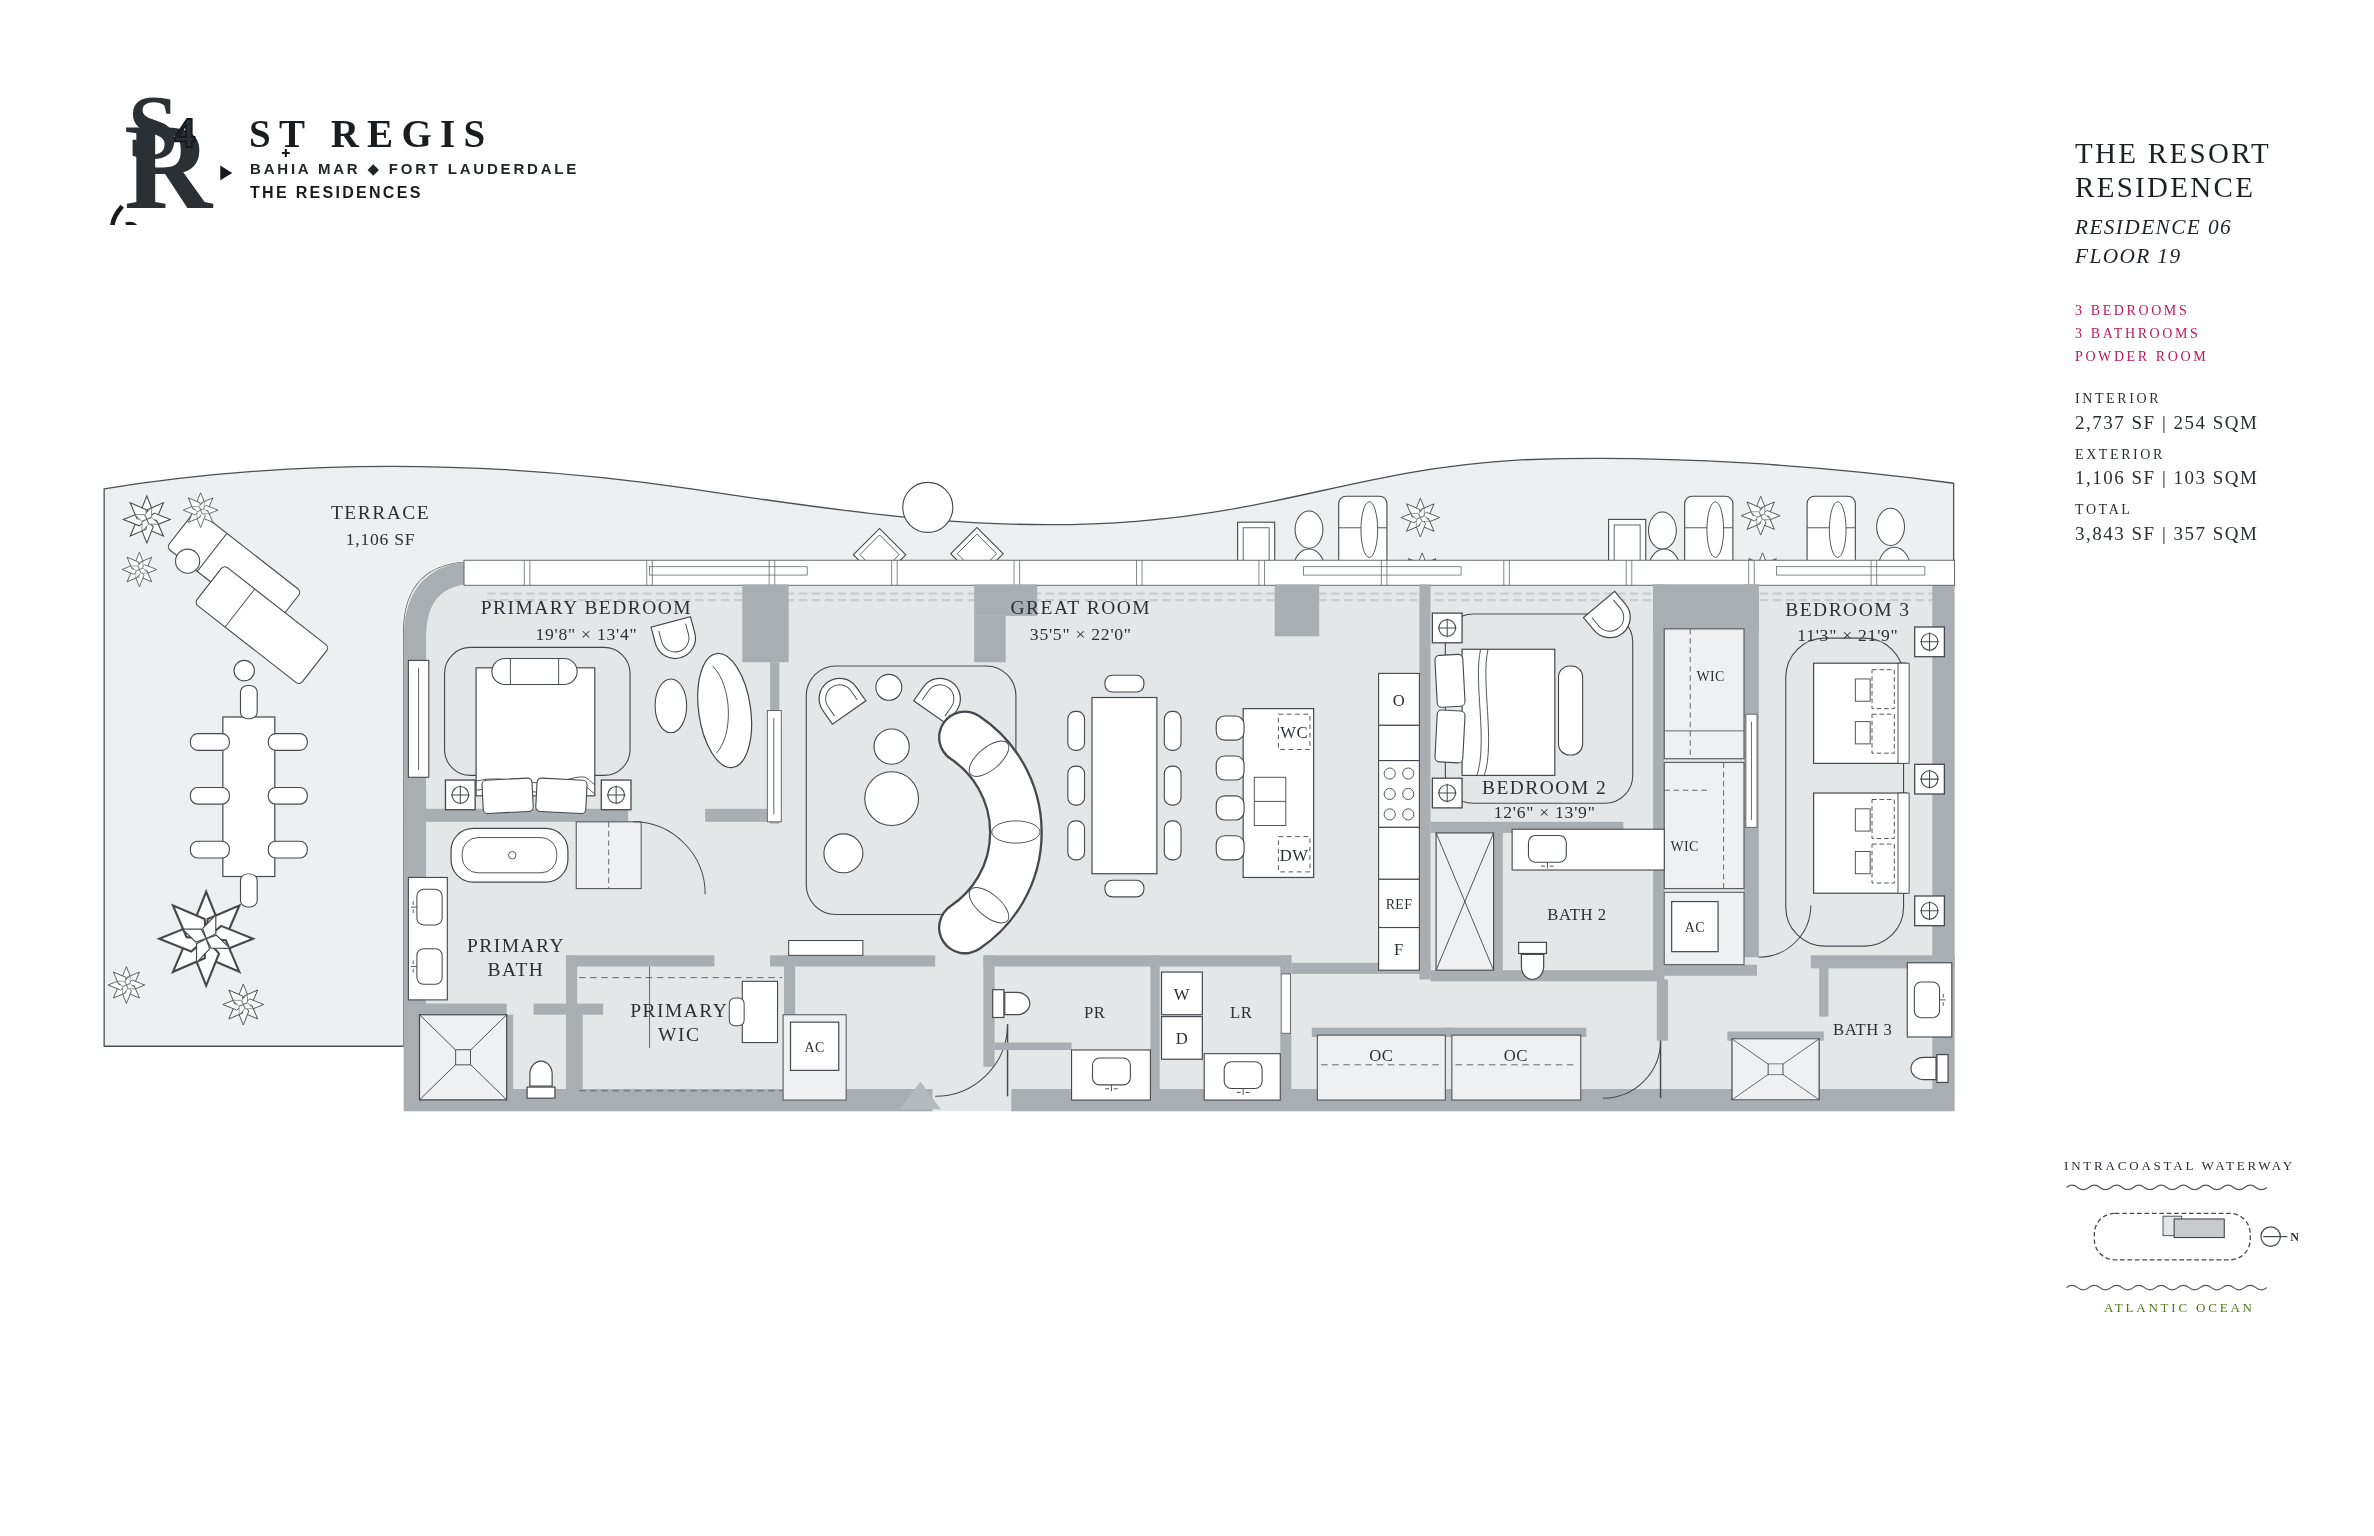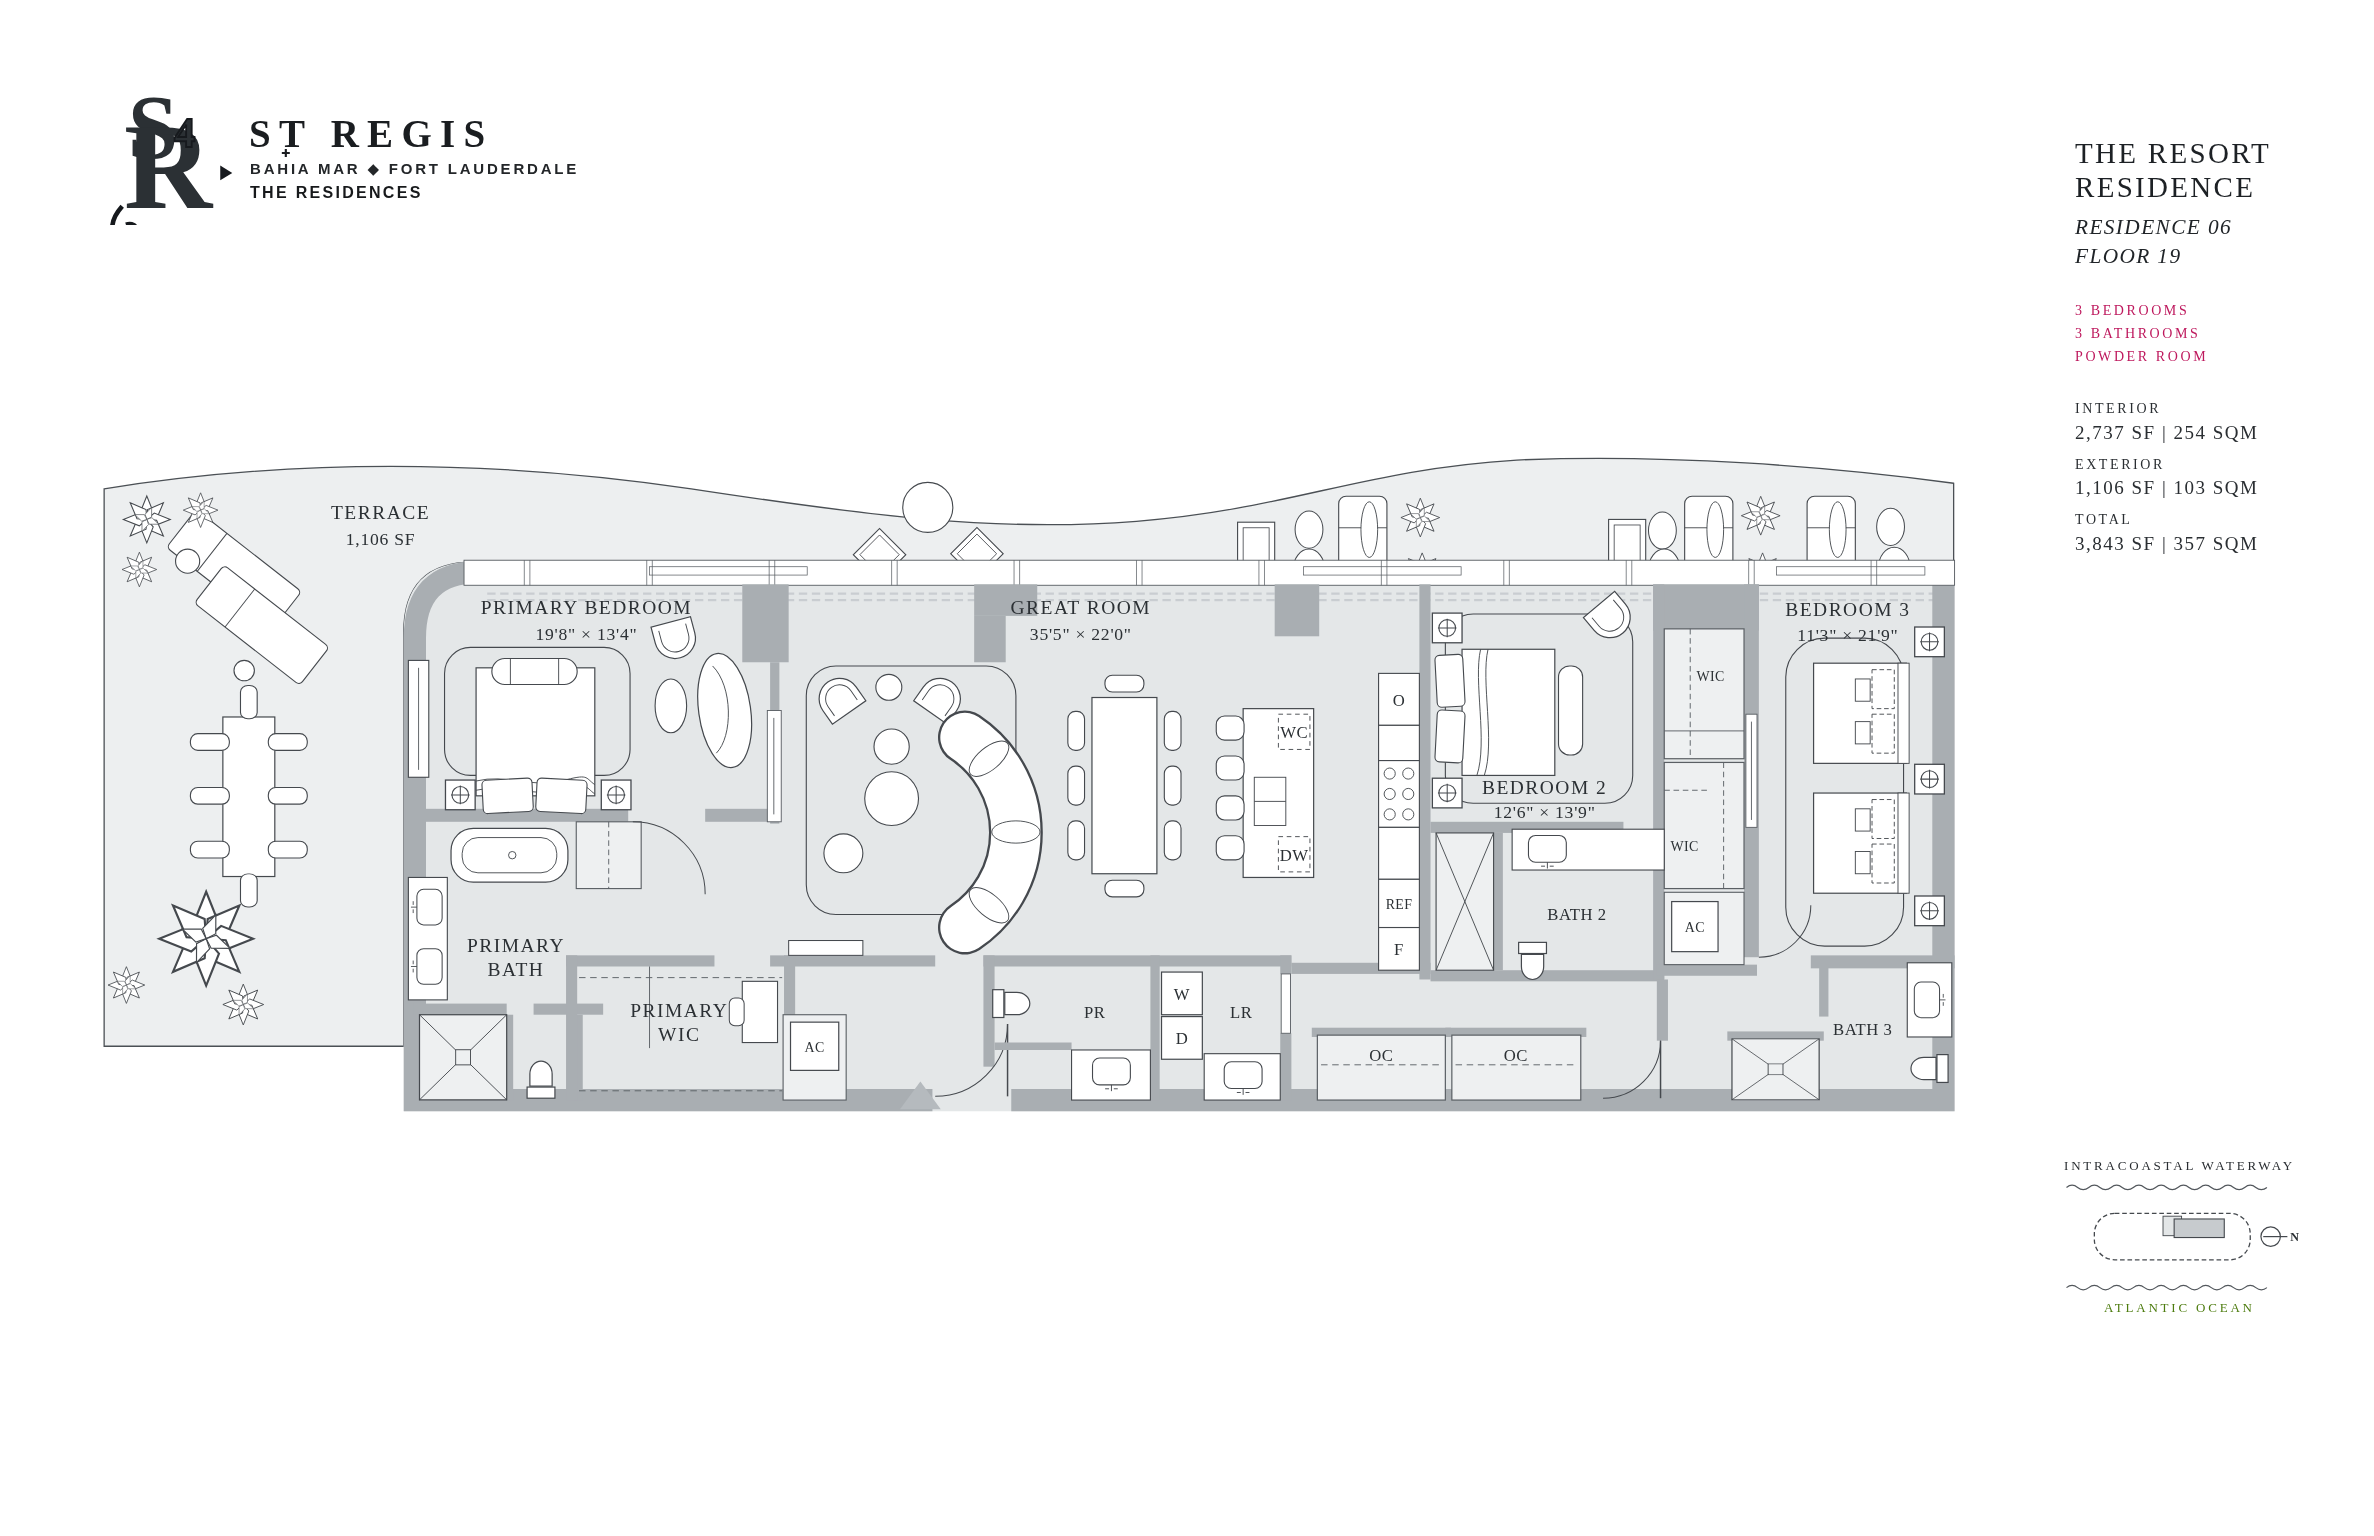--- a/index.html
+++ b/index.html
@@ -12,21 +12,21 @@
   .brand-loc{left:250px;top:160px;font-size:15px;font-weight:bold;letter-spacing:2.8px;
              font-family:"Liberation Sans","DejaVu Sans",sans-serif;color:#232629;}
   .brand-res{left:250px;top:184px;font-size:16px;font-weight:800;letter-spacing:2.3px;
              font-family:"Liberation Sans","DejaVu Sans",sans-serif;color:#17191b;text-align:center;}
   
   .side-title{left:2075px;top:91px;font-size:29px;letter-spacing:2.3px;line-height:34px;color:#1d2125;margin-top:45px;}
   .side-resid{left:2075px;top:213px;font-size:21.3px;font-style:italic;letter-spacing:1.4px;line-height:29px;color:#202428;}
   .side-feats{left:2075px;top:299px;font-size:14px;letter-spacing:2.6px;line-height:23px;color:#be185d;}
   .stats{left:2075px;top:391px;font-size:14px;color:#2a2e32;}
   .stat{margin-bottom:13px;}
-  .stat .lbl{letter-spacing:2.6px;display:block;margin-top:10px;}
+  .stat .lbl{letter-spacing:2.6px;display:block;}
   .stat .val{letter-spacing:1.5px;display:block;font-size:19px;margin-top:4.6px;}
   
   .kp-waterway{left:2064px;top:1158px;font-size:13px;letter-spacing:2.8px;color:#2a2e32;white-space:nowrap;}
   .kp-ocean{left:2104px;top:1300px;font-size:13px;letter-spacing:2.8px;color:#4d7c0f;white-space:nowrap;text-align:center;}
   svg{display:block;}
   svg text{font-family:"Liberation Serif","DejaVu Serif",serif;fill:#2b3034;}
   .rm{font-size:21px;letter-spacing:1.6px;}
   .dim{font-size:19px;letter-spacing:0.8px;}
   .sm{font-size:18px;letter-spacing:0.6px;}
   .xs{font-size:15px;letter-spacing:0.4px;}

